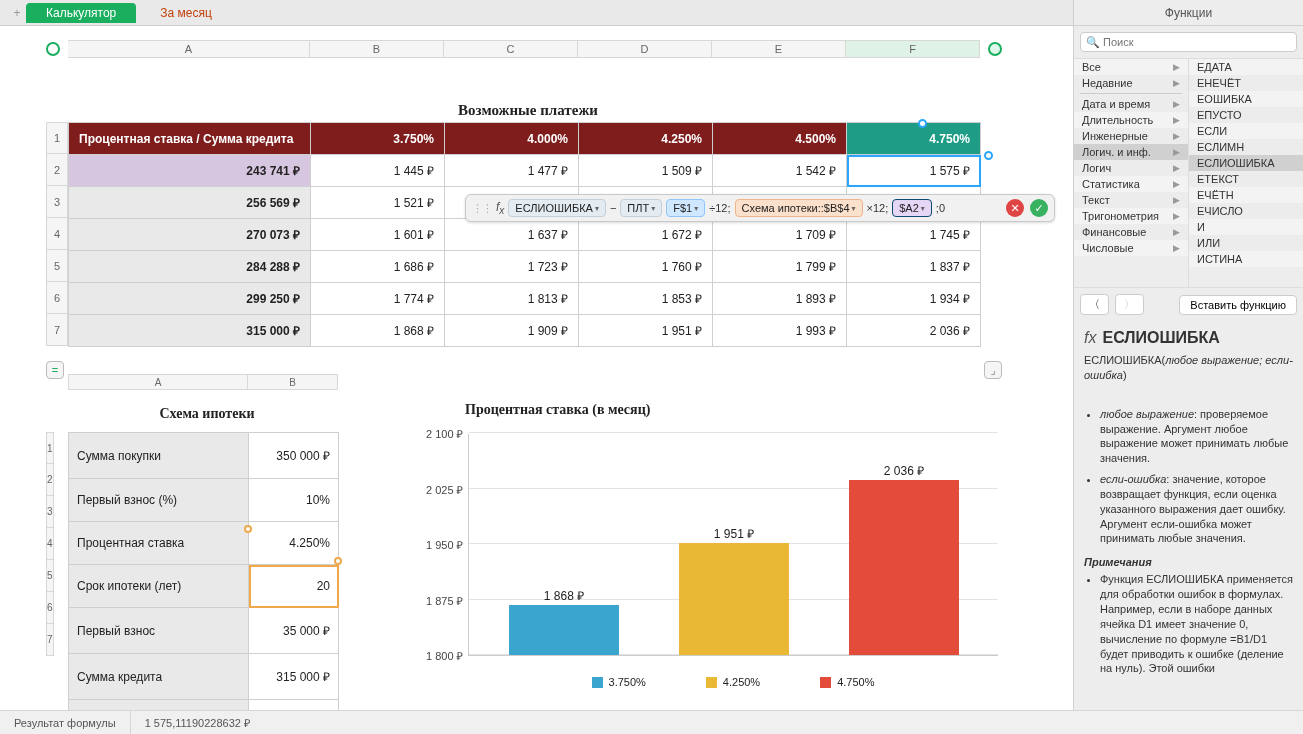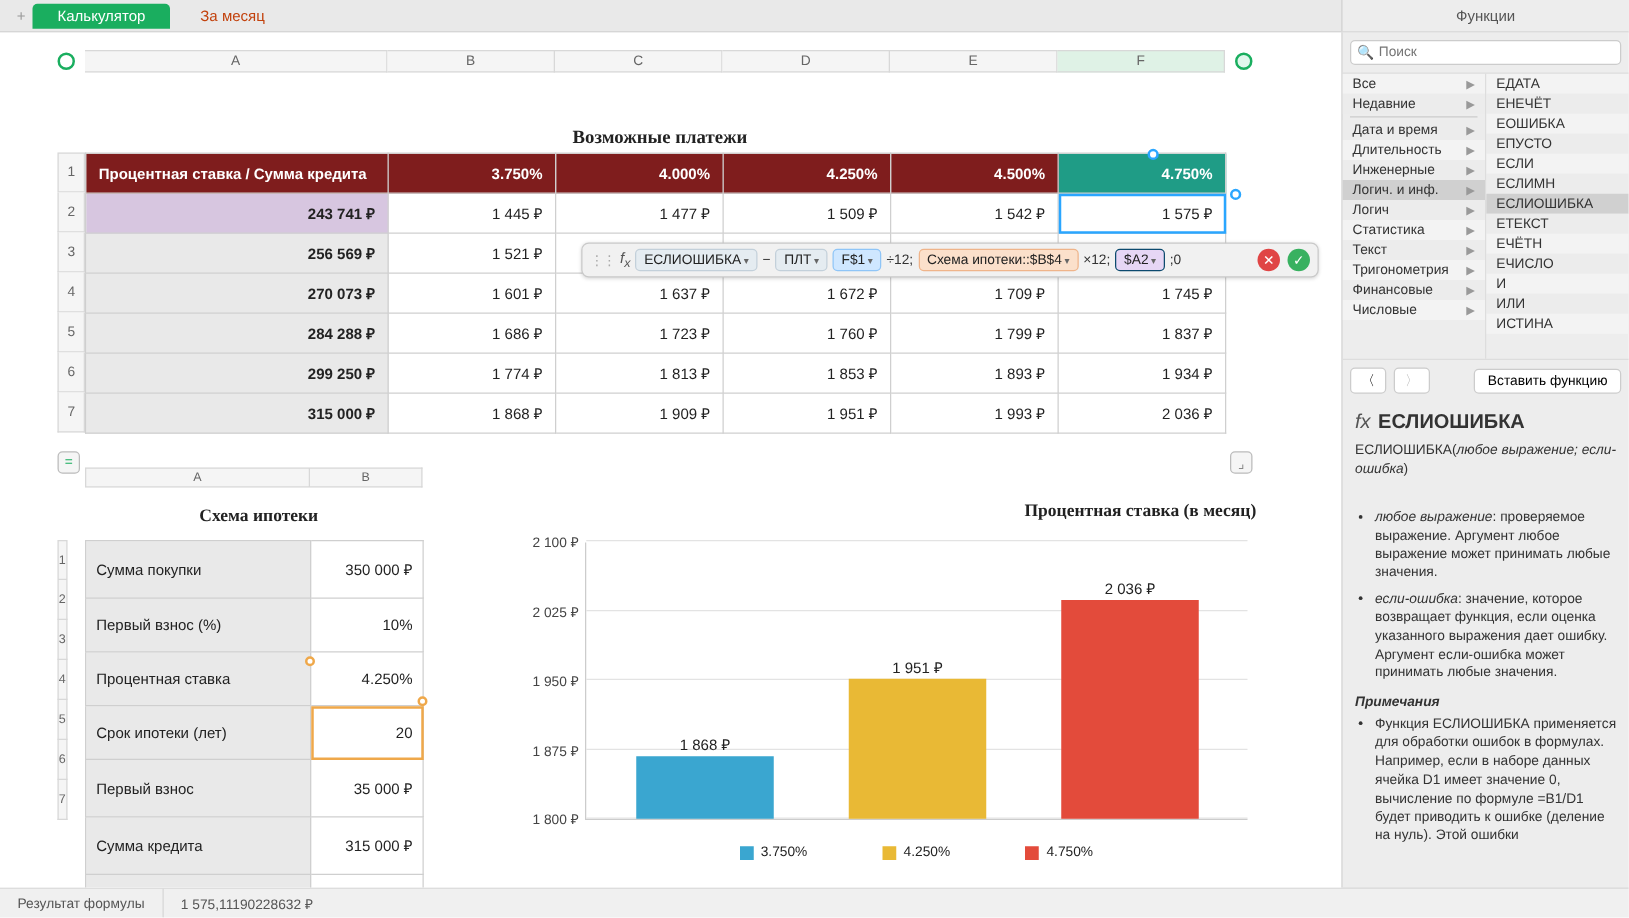--- a/index.html
+++ b/index.html
@@ -360,23 +360,23 @@
   .hl-dots .dot {
     position: absolute;
     width: 8px; height: 8px; border-radius: 50%;
     background: #fff; border: 2px solid #efa84a;
   }
 
   
   .chart-title {
     position: absolute;
     top: 376px;
-    left: 445px;
+    left: 465px;
     width: 560px;
-    text-align: right;
+    text-align: left;
     font-family: Georgia, serif;
     font-size: 14px;
     font-weight: 600;
   }
   .chart {
     position: absolute;
     top: 400px;
     left: 408px;
     width: 600px;
     height: 270px;

